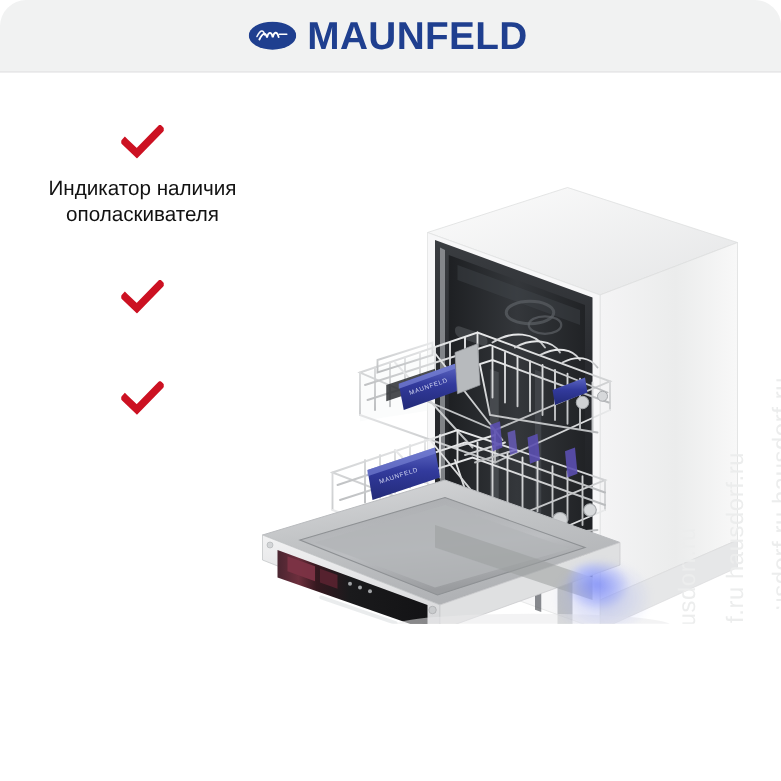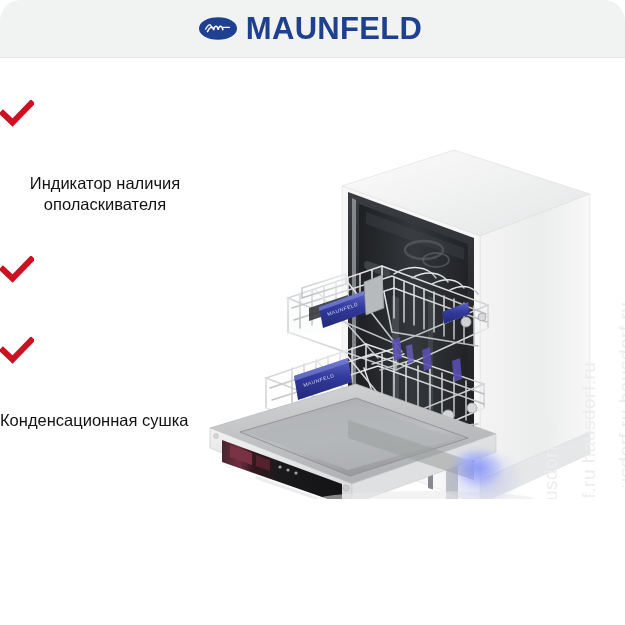--- a/index.html
+++ b/index.html
@@ -69,23 +69,22 @@
   .wm-b{left:578px;top:620px;}
   .wm-c{left:540px;top:680px;}
 
   
   .features{
     position:absolute;left:0;top:100px;
     width:228px;
     z-index:20;
   }
   .feature{
-    display:flex;flex-direction:column;align-items:flex-start;
+    display:flex;flex-direction:column;align-items:center;
     margin-bottom:40px;
-    gap:32px;
   }
   .check{
     width:34px;height:27px;display:block;margin-bottom:14px;
   }
   .feat-text{
     font-size:16.5px;
     line-height:1.3;
     color:#121212;
     text-align:center;
     font-weight:400;
@@ -349,21 +348,20 @@
         </svg>
       </span>
     </div>
 
     <div class="feature">
       <span class="check">
         <svg viewBox="0 0 34 27" width="34" height="27" xmlns="http://www.w3.org/2000/svg">
           <path d="M3 13.5 L12.5 22.5 L31 3.5" fill="none" stroke="#cc1122" stroke-width="6" stroke-linecap="square" stroke-linejoin="miter"></path>
         </svg>
       </span>
-      <span class="feat-text">Конденсационная сушка</span>
     </div>
 
   </div>
 
   <div class="wm-layer">
     <div class="wm-col wm-a">hausdorf.ru    hausdorf.ru    hausdorf.ru</div>
     <div class="wm-col wm-b">hausdorf.ru    hausdorf.ru    hausdorf.ru</div>
     <div class="wm-col wm-c">hausdorf.ru    hausdorf.ru    hausdorf.ru</div>
   </div>
 

